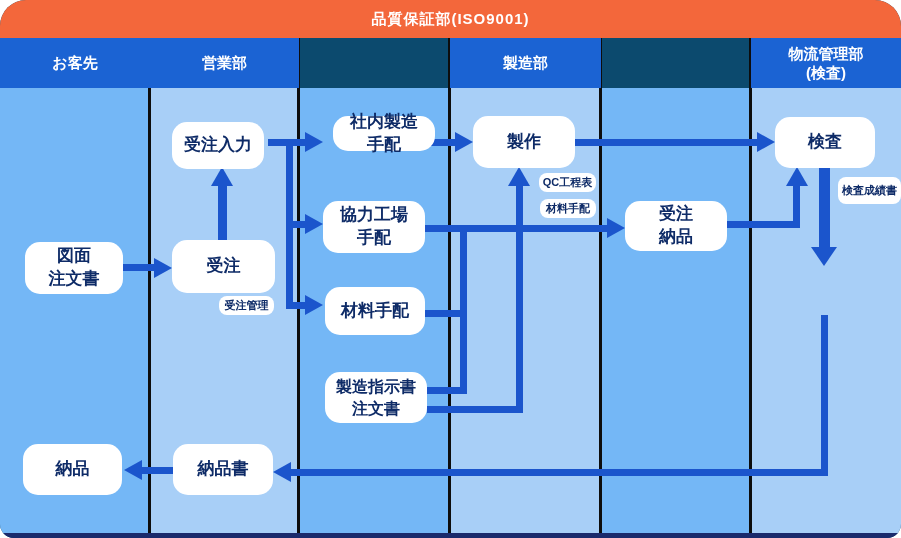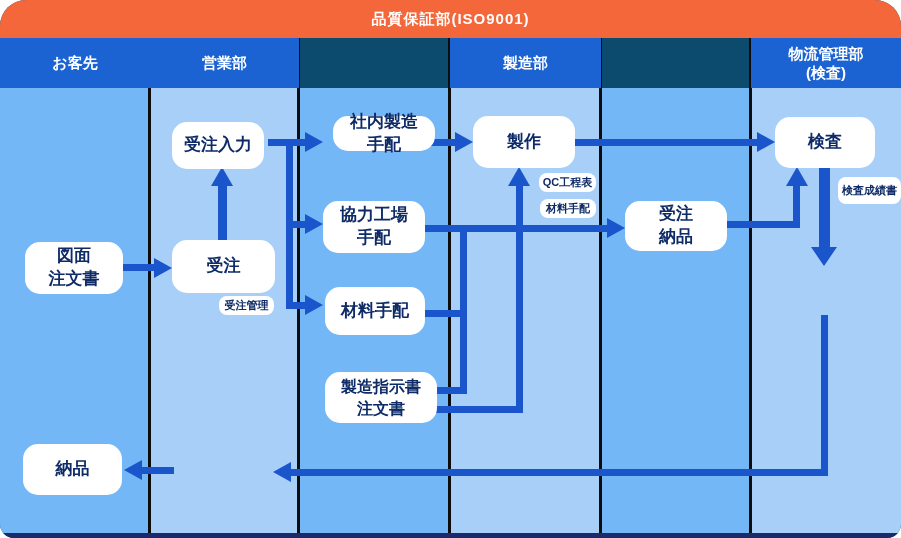--- a/index.html
+++ b/index.html
@@ -108,27 +108,28 @@
 
   <div class="node" style="left:25px;top:242px;width:98px;height:52px"><span>図面
 注文書</span></div>
   <div class="node" style="left:172px;top:240px;width:103px;height:53px"><span>受注</span></div>
   <div class="node" style="left:172px;top:122px;width:92px;height:47px"><span>受注入力</span></div>
   <div class="node" style="left:333px;top:116px;width:102px;height:35px"><span>社内製造
 手配</span></div>
   <div class="node" style="left:323px;top:201px;width:102px;height:52px"><span>協力工場
 手配</span></div>
   <div class="node" style="left:325px;top:287px;width:100px;height:48px"><span>材料手配</span></div>
-  <div class="node small" style="left:325px;top:372px;width:112px;height:51px"><span>製造指示書
+  <div class="node small" style="left:325px;top:372px;width:102px;height:51px"><span>製造指示書
 注文書</span></div>
   <div class="node" style="left:473px;top:116px;width:102px;height:52px"><span>製作</span></div>
   <div class="node" style="left:625px;top:201px;width:102px;height:50px"><span>受注
 納品</span></div>
   <div class="node" style="left:775px;top:117px;width:100px;height:51px"><span>検査</span></div>
   <div class="node" style="left:23px;top:444px;width:99px;height:51px"><span>納品</span></div>
+  <div class="node" style="left:173px;top:444px;width:100px;height:51px"><span>納品書</span></div>
 
   <div class="pill" style="left:219px;top:296px;width:55px;height:19px">
       <span>受注管理</span>
     </div>
   <div class="pill" style="left:539px;top:173px;width:57px;height:19px">
       <span>QC工程表</span>
     </div>
   <div class="pill" style="left:540px;top:199px;width:56px;height:19px">
       <span>材料手配</span>
     </div>

